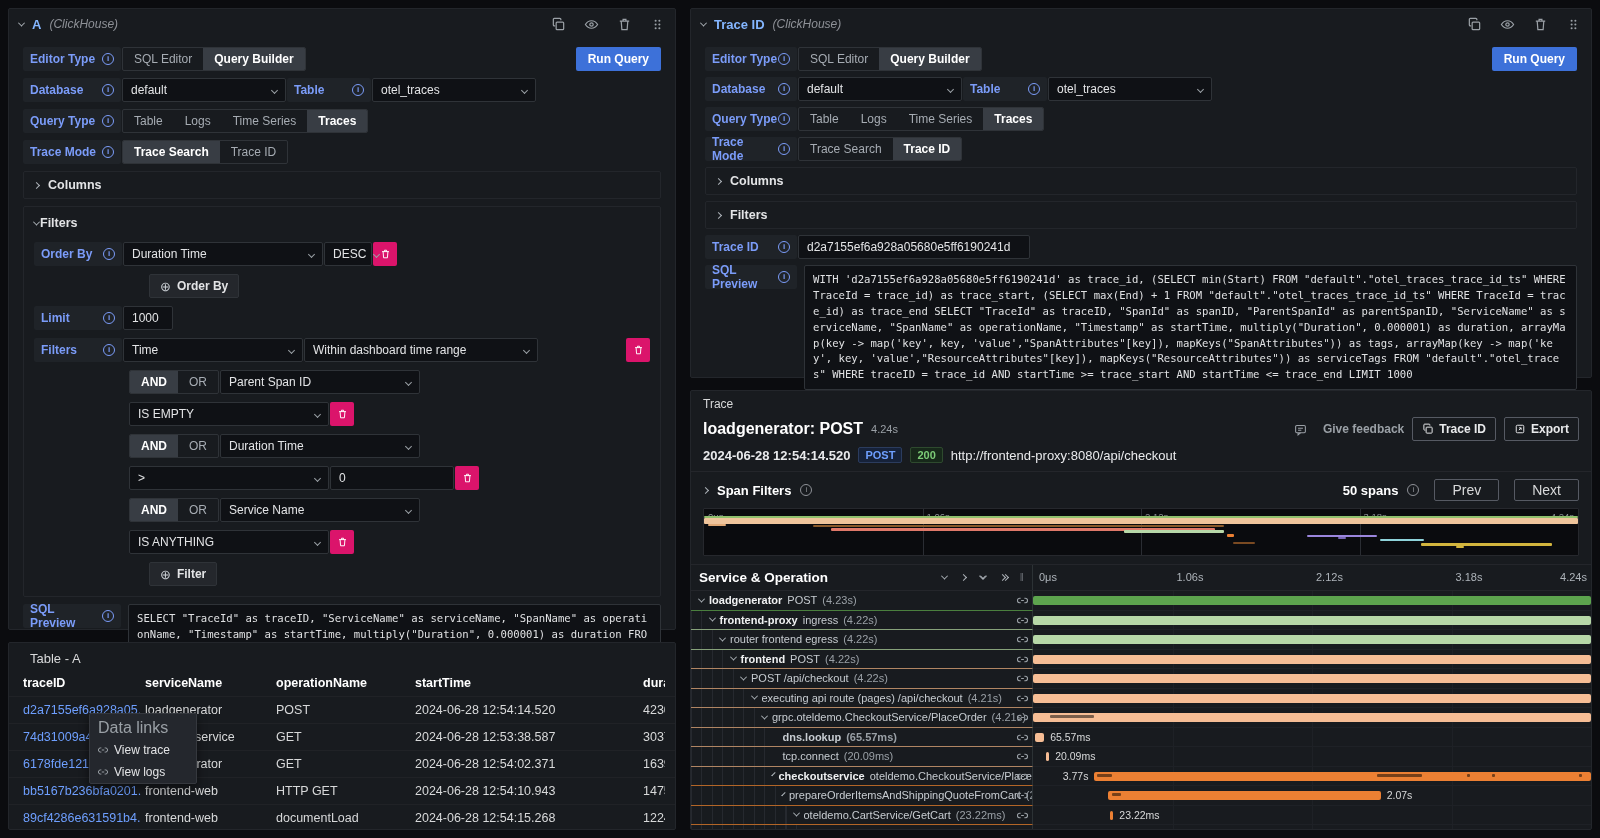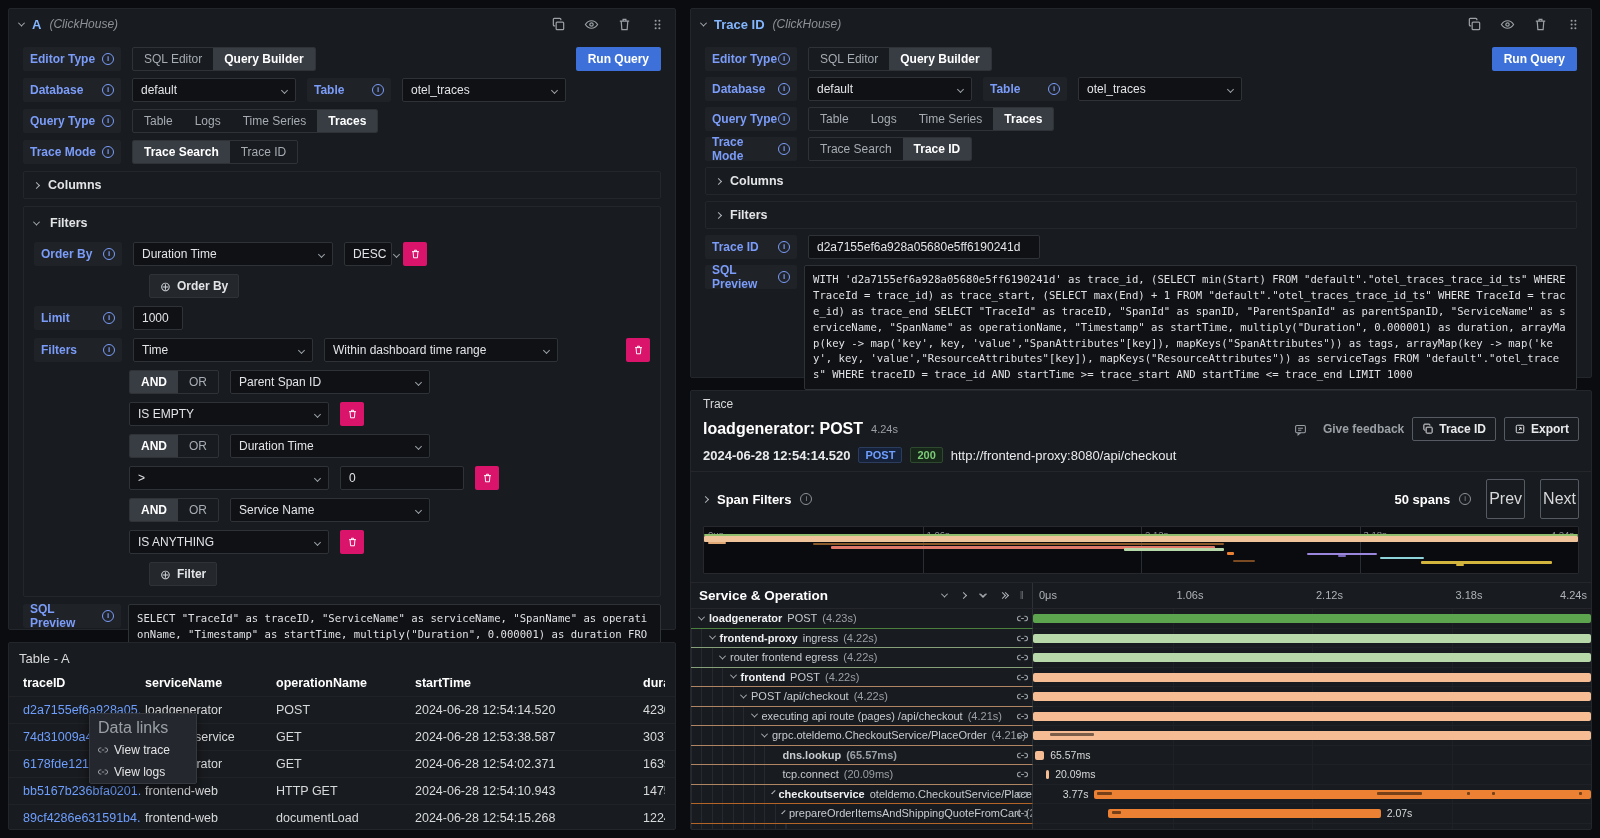--- a/index.html
+++ b/index.html
@@ -19,21 +19,21 @@
   .hicon { width:15px; height:15px; color:#9aa0a6; display:inline-flex; margin-left:10px; cursor:pointer; }
   .hicon svg { width:100%; height:100%; }
 
   .chev { display:inline-block; width:6px; height:6px; border-right:1.6px solid #aeb4ba; border-bottom:1.6px solid #aeb4ba; }
   .chev.down { transform:rotate(45deg) translate(-1px,-1px); }
   .chev.right { transform:rotate(-45deg); }
   .chev.sm { width:5px; height:5px; }
 
   
   .qbody { padding:8px 14px 10px 14px; display:flex; flex-direction:column; gap:7px; }
-  .qrow { display:flex; align-items:center; gap:11px; }
+  .qrow { display:flex; align-items:center; gap:1px; }
   .lbl { width:98px; height:24px; background:#1f2328; border-radius:2px; display:flex; align-items:center;
     justify-content:space-between; padding:0 7px; color:#7b9cf9; font-size:12px; font-weight:600; flex:none; }
   .info { width:12px; height:12px; border:1px solid currentColor; border-radius:50%; font-size:8px; line-height:10px;
     display:inline-flex; align-items:center; justify-content:center; font-style:normal; flex:none; }
   .info.gray { color:#8e9197; }
   .seg { display:flex; border:1px solid #2f3338; border-radius:2px; height:24px; overflow:hidden; }
   .seg .opt { padding:0 11px; display:flex; align-items:center; font-size:12px; color:#a6acb3; cursor:pointer; white-space:nowrap; }
   .seg .opt.sel { background:#383d44; color:#ffffff; font-weight:600; }
   .btn-primary { background:#3d71d9; color:#fff; border:none; border-radius:2px; height:24px; padding:0 12px;
     font-size:12px; font-weight:600; cursor:pointer; font-family:inherit; }
@@ -53,21 +53,21 @@
     font-size:12px; font-weight:600; display:inline-flex; align-items:center; gap:6px; padding:0 10px; cursor:pointer; font-family:inherit; }
   .btn-sec .plus { font-size:13px; color:#c7ccd1; font-weight:400; }
   .indent1 { margin-left:95px; }
   .indent2 { margin-left:115px; }
   .code { background:#0f1115; border:1px solid #2f3338; border-radius:2px; padding:6px 8px;
     font-family:"DejaVu Sans Mono", monospace; font-size:10.6px; line-height:1.5; color:#e0e1e3; flex:1; word-break:break-all; }
   .sqlrow { display:flex; gap:7px; align-items:stretch; }
   .sqlrow .lbl { height:24px; }
 
   
-  .tp-title { font-size:13px; color:#d8d9da; padding:8px 10px 4px 10px; }
+  .tp-title { font-size:13px; color:#d8d9da; padding:8px 10px 4px 10px;margin-left:11px; }
   .tgrid { display:grid; grid-template-columns:122px 131px 139px 228px 1fr; padding:0 10px; align-items:center; }
   .tgrid > div { padding:6px 4px; font-size:12.5px; white-space:nowrap; overflow:hidden; }
   .thead > div { font-weight:700; color:#ffffff; }
   .trow { border-top:1px solid #202226; }
   .trow .link { color:#6e9fff; cursor:pointer; }
   .trow .num { text-align:right; }
   .thead .num { text-align:right; }
 
   .dlpop { position:absolute; left:80px; top:70px; width:108px; background:#24272d; border:1px solid #35383e;
     border-radius:2px; box-shadow:0 4px 10px rgba(0,0,0,.5); z-index:5; }
@@ -91,21 +91,21 @@
   .ts { font-weight:600; color:#e9eaec; }
   .badge { font-size:11px; font-weight:700; padding:1px 6px; border-radius:2px; }
   .badge.post { color:#6e9fff; background:#16223a; border:1px solid #2b3c5e; }
   .badge.ok { color:#7ccb77; background:#17281a; border:1px solid #2e4a2e; }
   .url { color:#e9eaec; }
   .hr { border-top:1px solid #24262b; margin:8px -12px 0 -12px; }
   .sfrow { display:flex; align-items:center; gap:9px; padding:7px 0; }
   .sfrow .t { font-size:13px; font-weight:700; color:#fff; }
   .sfrow .sp { flex:1; }
   .btn-mini { border:1px solid #565a63; border-radius:2px; background:transparent; color:#d8d9da;
-    font-size:16px; height:40px; padding:0 2px; margin-left:6px; cursor:pointer; font-family:inherit; }
+    font-size:14px; height:22px; padding:0 17px; margin-left:6px; cursor:pointer; font-family:inherit; }
 
   .minimap { position:relative; height:48px; background:#0a0b0e; border:1px solid #26282d; border-radius:1px; overflow:hidden; }
   .minimap .mtick { position:absolute; top:2px; font-size:9.5px; color:#8e9197; }
   .mgrid { position:absolute; top:0; bottom:0; width:1px; background:#2a2d33; }
   .mline { position:absolute; border-radius:1px; }
 
   .so-wrap { margin:8px -12px 0 -12px; border-top:1px solid #24262b; }
   .so-head { display:flex; height:26px; align-items:center; border-bottom:1px solid #24262b; }
   .so-left { width:342px; flex:none; display:flex; align-items:center; padding:0 8px; gap:10px; border-right:1px solid #2c3235; height:100%; }
   .so-left .t { font-size:13.5px; font-weight:700; color:#fff; }

